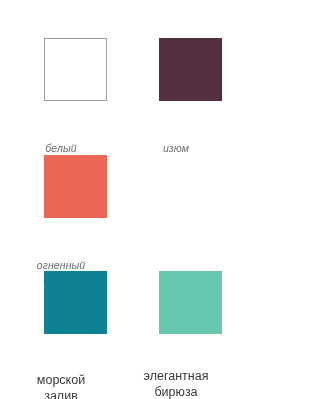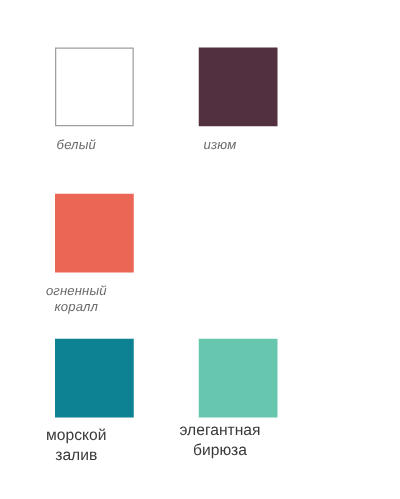--- a/index.html
+++ b/index.html
@@ -20,20 +20,21 @@
     height: 399px;
     box-sizing: border-box;
   }
 
   .swatch-cell {
     position: absolute;
     width: 110px;
     display: flex;
     flex-direction: column;
     align-items: center;
+    gap: 32px;
   }
 
   
   .col-left  { left: 6px; }
   .col-right { left: 121px; }
 
   
   .row-1 { top: 38px; }
   .row-2 { top: 155px; }
   .row-3 { top: 271px; }

